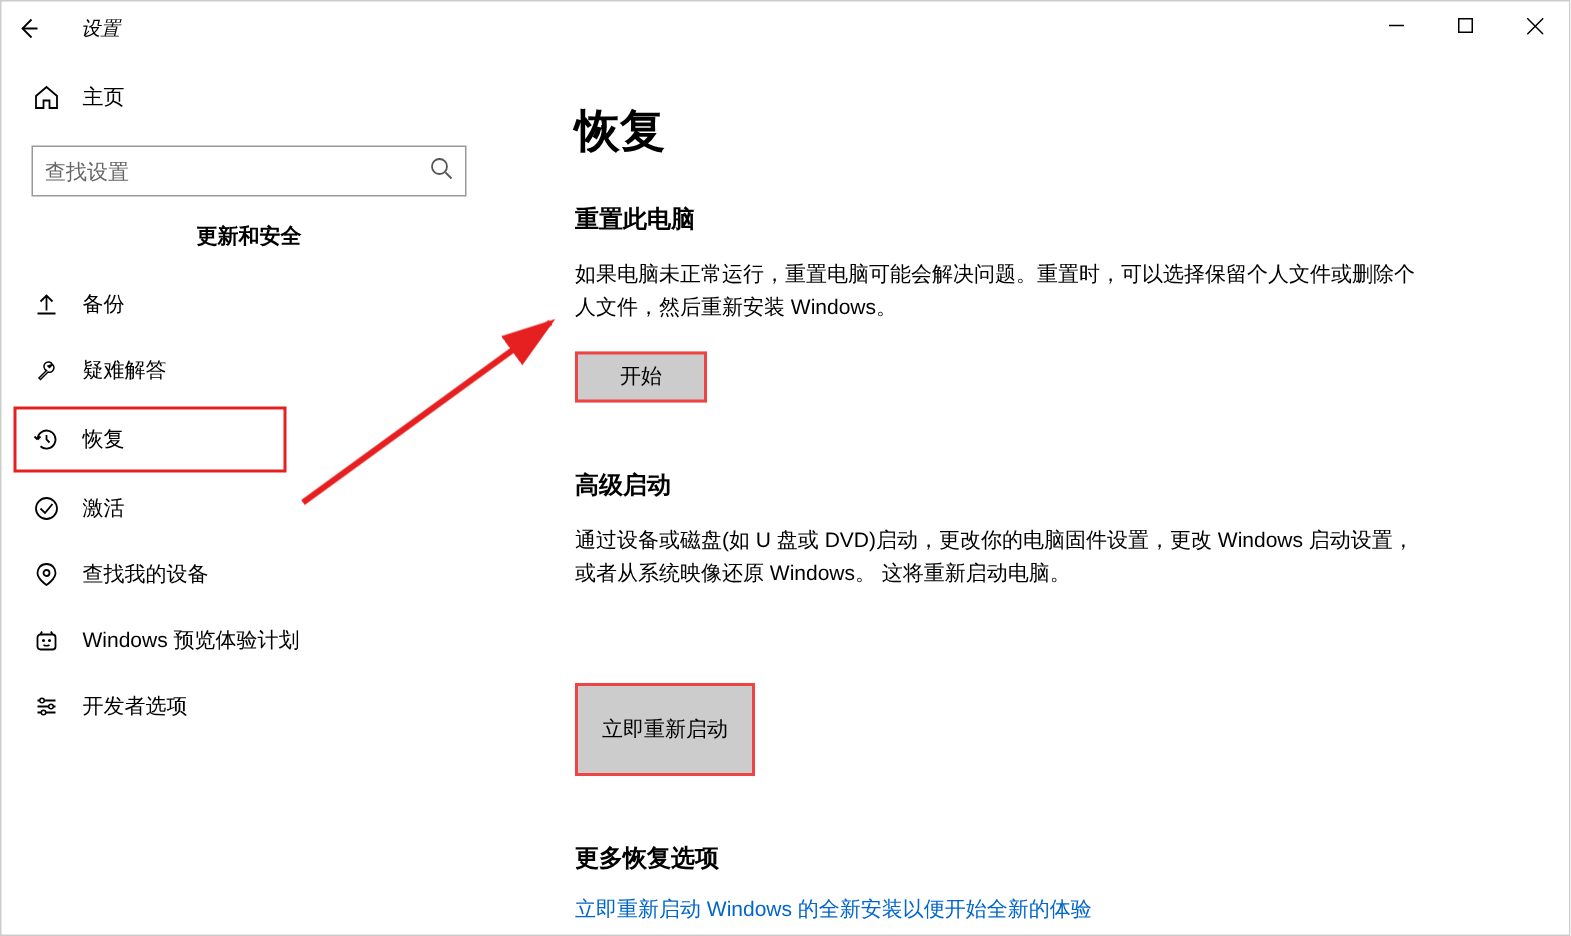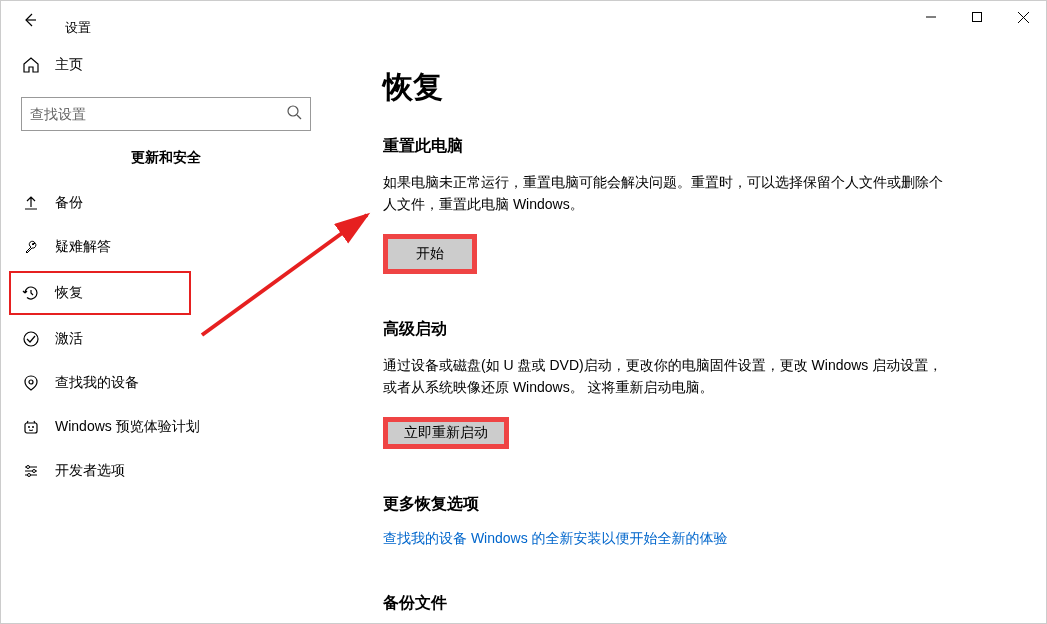--- a/index.html
+++ b/index.html
@@ -18,23 +18,24 @@
     .window {
       width: 100%;
       height: 100%;
       display: flex;
       flex-direction: column;
       border: 1px solid #ccc;
     }
     .titlebar {
       height: 36px;
       display: flex;
-      align-items: flex-end;
-      padding-left: 12px;
+      align-items: center;
+      padding-left: 1px;
       position: relative;
+      font-style: italic;
     }
     .back-btn {
       width: 34px;
       height: 34px;
       display: flex;
       align-items: center;
       justify-content: center;
       cursor: pointer;
       font-size: 16px;
     }
@@ -140,29 +141,30 @@
     }
     .section-text {
       font-size: 14px;
       line-height: 1.6;
       color: #000;
       margin-bottom: 18px;
       max-width: 560px;
     }
     .gray-btn {
       background: #ccc;
-      border: 5px solid #ef4444;
+      border: 2px solid #ef4444;
       padding: 6px 28px;
       font-size: 14px;
       cursor: pointer;
       display: inline-block;
       margin-bottom: 45px;
     }
     .gray-btn.restart {
-      padding: 2px 16px;
+      padding: 20px 16px;
+      margin-top: 44px;
     }
     .link {
       color: #0066cc;
       font-size: 14px;
       cursor: pointer;
       text-decoration: none;
       display: inline-block;
       margin-bottom: 45px;
     }
     .arrow-annotation {
@@ -296,29 +298,29 @@
             </svg>
         </span>
         <span>开发者选项</span>
       </div>
     </div>
 
     <div class="content">
       <h1 class="page-title">恢复</h1>
 
       <h2 class="section-heading">重置此电脑</h2>
-      <p class="section-text">如果电脑未正常运行，重置电脑可能会解决问题。重置时，可以选择保留个人文件或删除个人文件，重置此电脑 Windows。</p>
+      <p class="section-text">如果电脑未正常运行，重置电脑可能会解决问题。重置时，可以选择保留个人文件或删除个人文件，然后重新安装 Windows。</p>
       <button class="gray-btn">开始</button>
 
       <h2 class="section-heading">高级启动</h2>
       <p class="section-text">通过设备或磁盘(如 U 盘或 DVD)启动，更改你的电脑固件设置，更改 Windows 启动设置，或者从系统映像还原 Windows。 这将重新启动电脑。</p>
       <button class="gray-btn restart">立即重新启动</button>
 
       <h2 class="section-heading">更多恢复选项</h2>
-      <a class="link">查找我的设备 Windows 的全新安装以便开始全新的体验</a>
+      <a class="link">立即重新启动 Windows 的全新安装以便开始全新的体验</a>
 
       <h2 class="section-heading">备份文件</h2>
       
     </div>
   </div>
 </div>
 
 <svg class="arrow-annotation" style="left:192px; top:195px;" width="200" height="150" viewBox="0 0 200 150">
   <defs>
     <marker id="arrowhead" markerWidth="10" markerHeight="10" refX="8" refY="3" orient="auto">

